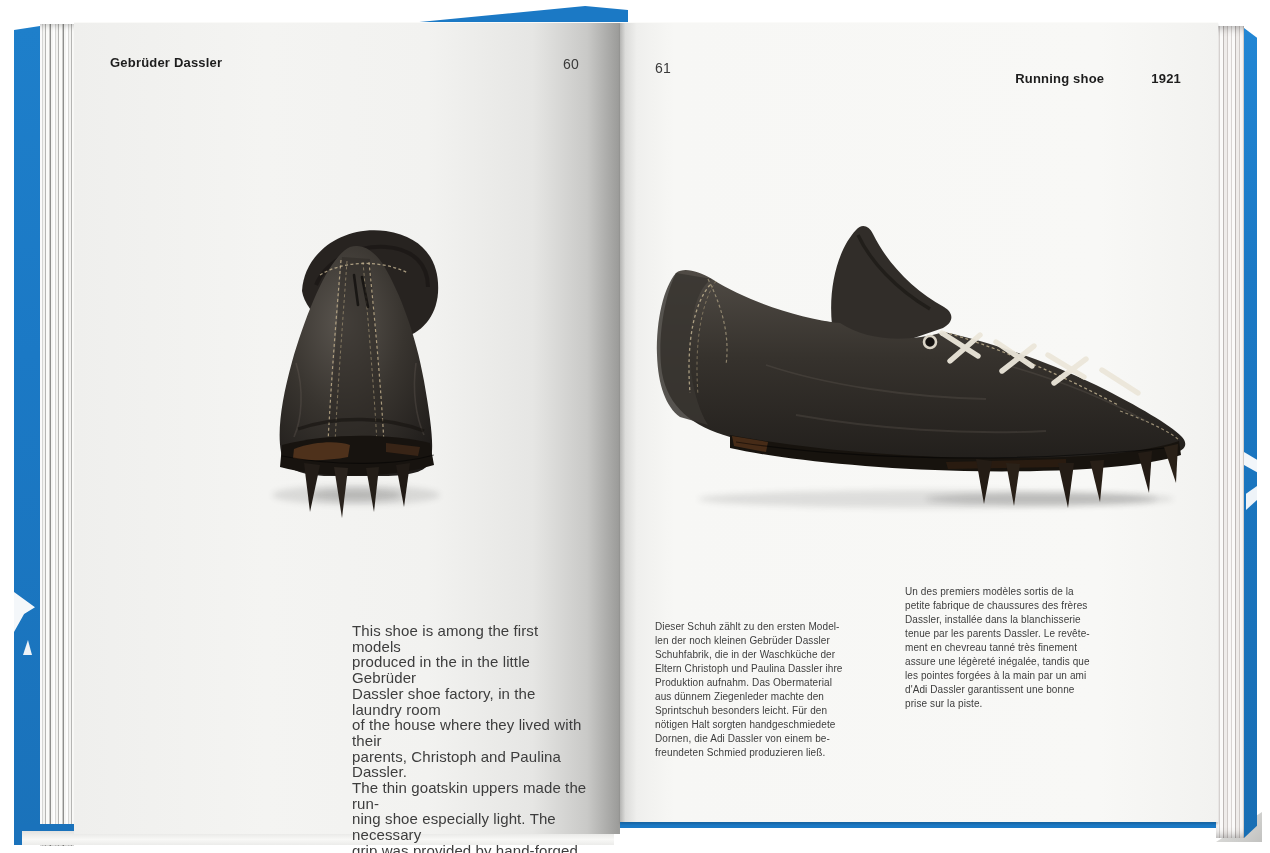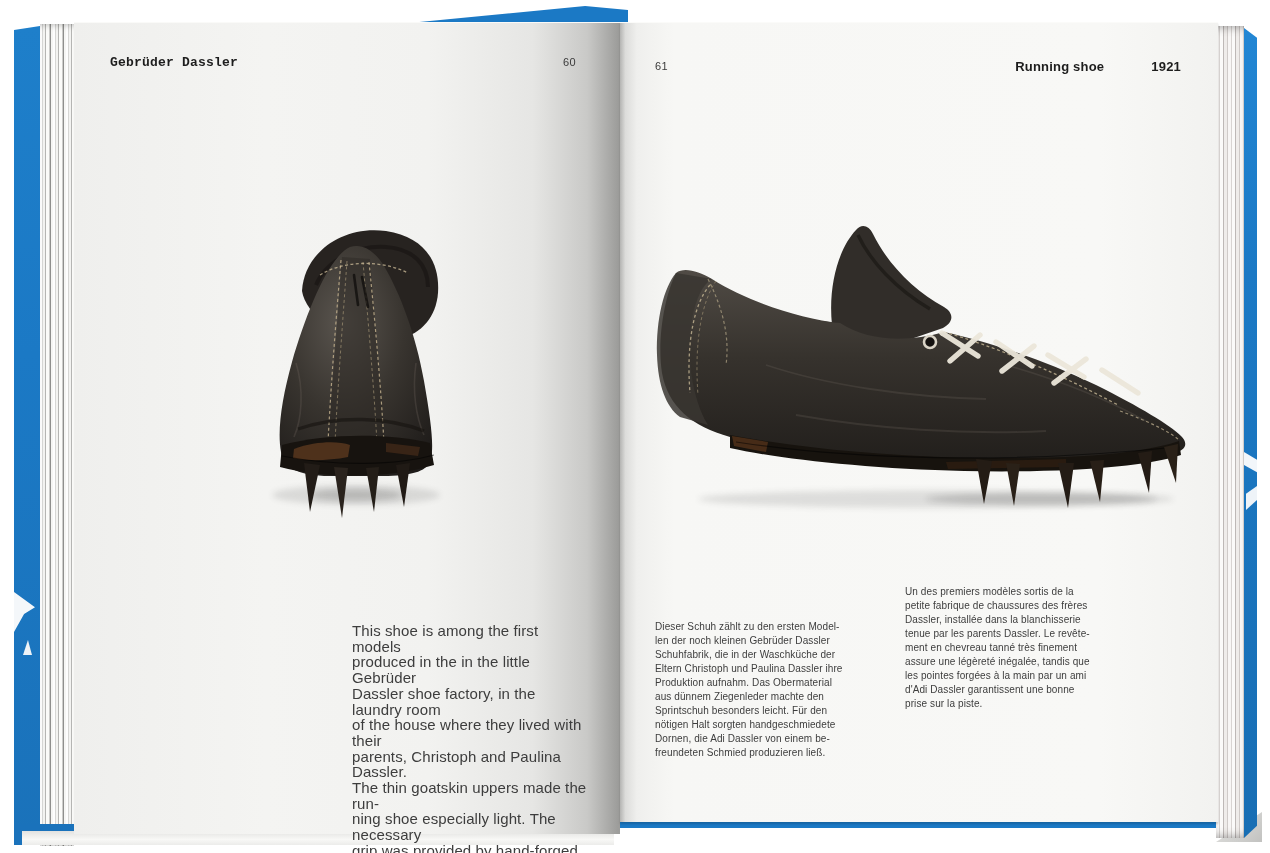--- a/index.html
+++ b/index.html
@@ -50,35 +50,35 @@
   }
   .page-right{
     left:620px;top:22px;width:598px;height:800px;
     background:linear-gradient(90deg,#b4b4b2 0%,#dcdcda 0.9%,#efefed 2.8%,#f7f7f5 9%,#f8f8f6 80%,#f2f2f0 100%);
     border-top:1px solid #fbfbf9;
     box-shadow:0 2px 2px rgba(0,0,0,.18);
     padding-left:24px;
   }
 
   
-  .folio{font-size:11px;color:#3a3a3a;letter-spacing:.3px;}
+  .folio{font-size:14px;color:#3a3a3a;letter-spacing:.3px;}
   .running-head{font-size:13px;font-weight:bold;color:#1d1d1d;letter-spacing:.2px;}
   .caption{font-size:10px;line-height:14px;color:#3d3d3d;white-space:pre-line;letter-spacing:.1px;}
   .caption-en{font-size:15px;line-height:15.7px;}
   .head-right-wrap{display:flex;justify-content:flex-end;gap:47px;}
 
   
-  .lp-header{left:36px;top:32px;font-family:Liberation Mono, monospace;}
+  .lp-header{left:36px;top:32px;}
   .lp-folio{left:489px;top:33px;}
   .lp-shoe{left:164px;top:190px;}
   .lp-caption{left:278px;top:600px;width:236px;}
 
   
   .rp-folio{left:35px;top:37px;}
-  .rp-header{left:0;top:36px;width:561px;}
+  .rp-header{left:0;top:48px;width:561px;}
   .rp-shoe{left:26px;top:192px;}
   .rp-caption-de{left:35px;top:597px;width:242px;}
   .rp-caption-fr{left:285px;top:562px;width:256px;}
 </style>
 </head>
 <body>
 
 <div class="stage">
 
   <div class="abs cover-hairline"></div>

